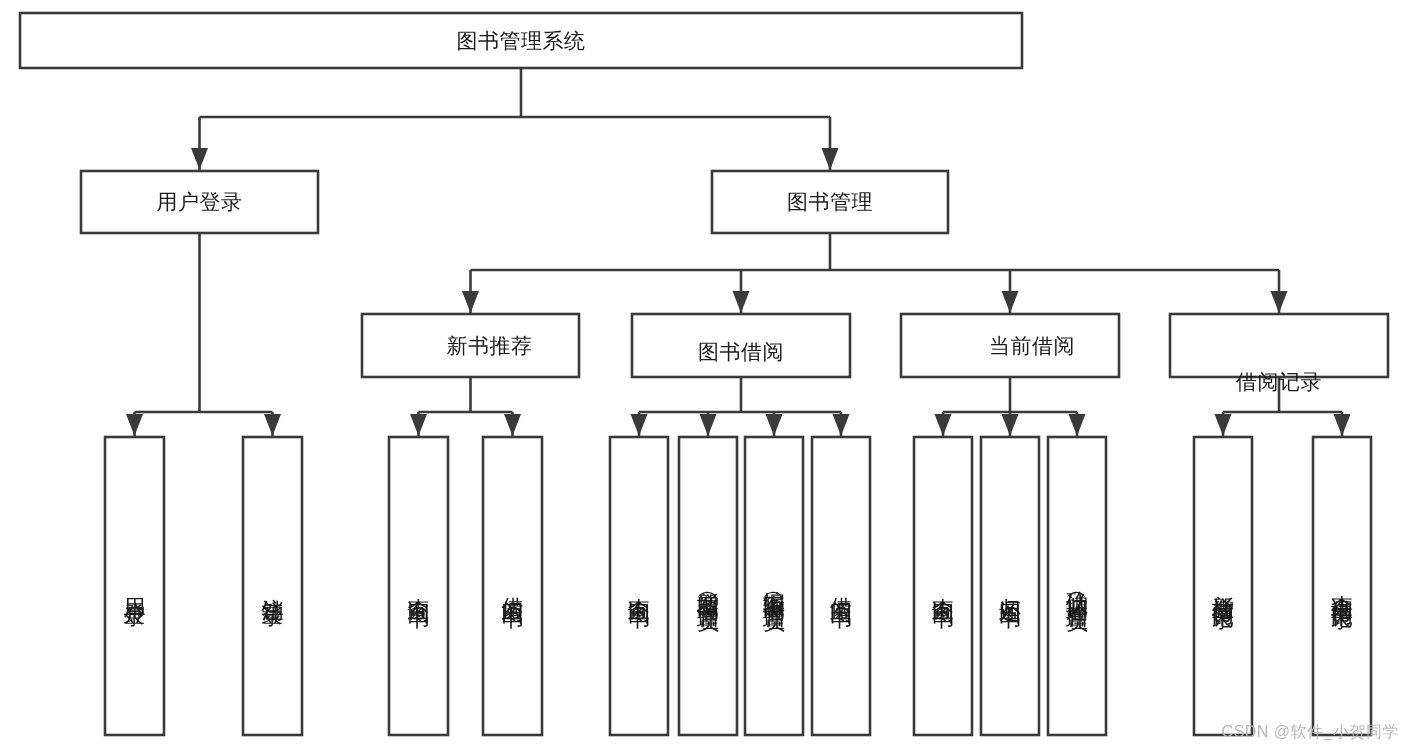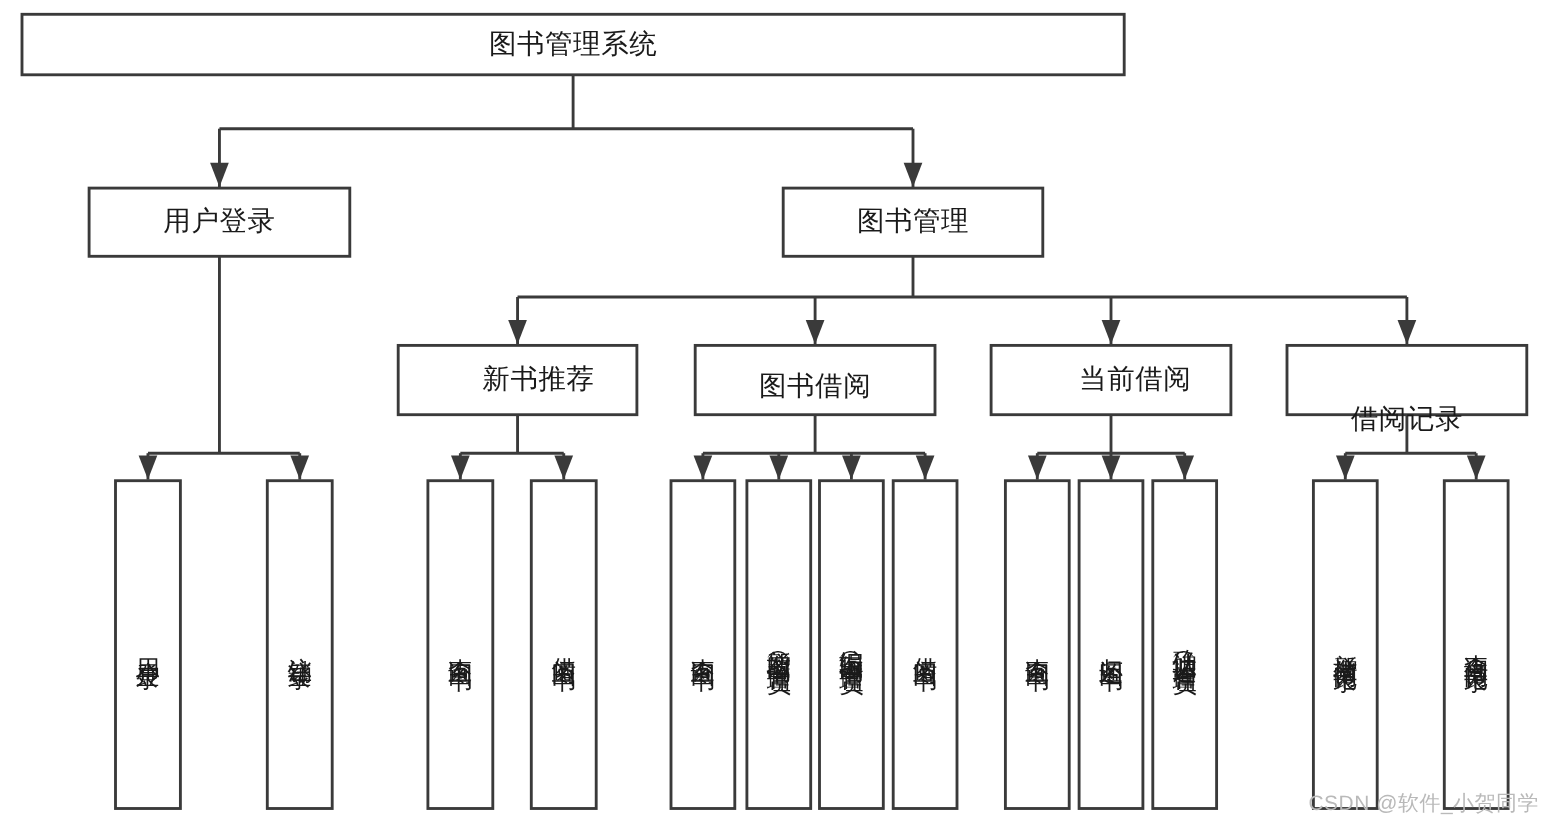--- a/index.html
+++ b/index.html
@@ -45,37 +45,37 @@
     display: flex;
     align-items: center;
     justify-content: center;
     color: #1a1a1a;
     font-family: "Liberation Sans", "DejaVu Sans", sans-serif;
     letter-spacing: 0.5px;
     pointer-events: none;
     box-sizing: border-box;
   }
   .node-label.horizontal {
-    font-size: 25px;
+    font-size: 21px;
     line-height: 1.1;
     white-space: nowrap;
   }
   .node-label.vertical {
     writing-mode: vertical-rl;
     text-orientation: upright;
     font-size: 22px;
     line-height: 1.0;
     letter-spacing: 3px;
     text-align: center;
   }
   .watermark {
     position: absolute;
     right: 6px;
     bottom: 4px;
-    font-size: 19px;
+    font-size: 16px;
     color: #b9b9b9;
     font-family: "Liberation Sans", "DejaVu Sans", sans-serif;
     white-space: nowrap;
     letter-spacing: 0.5px;
   }
 </style>
 </head>
 <body>
 
 <div id="diagram-root">

